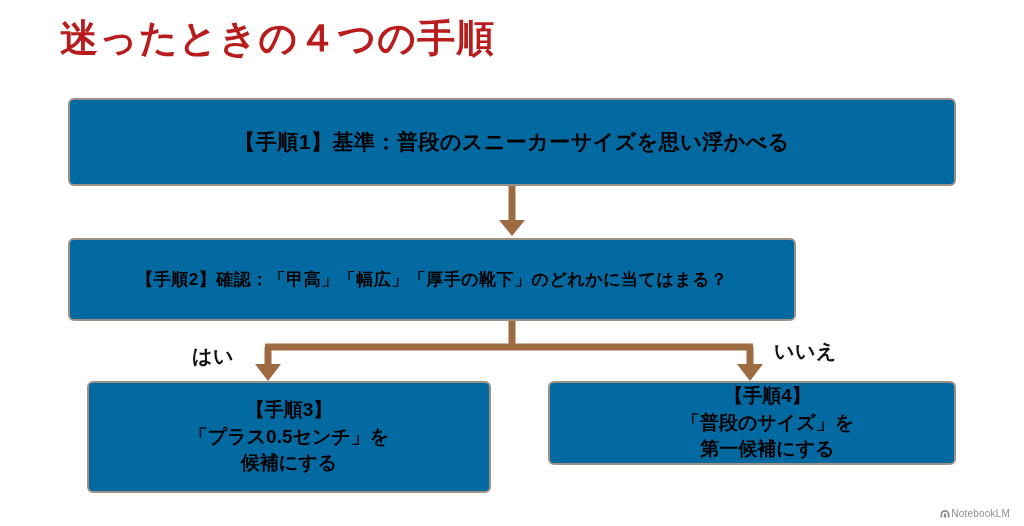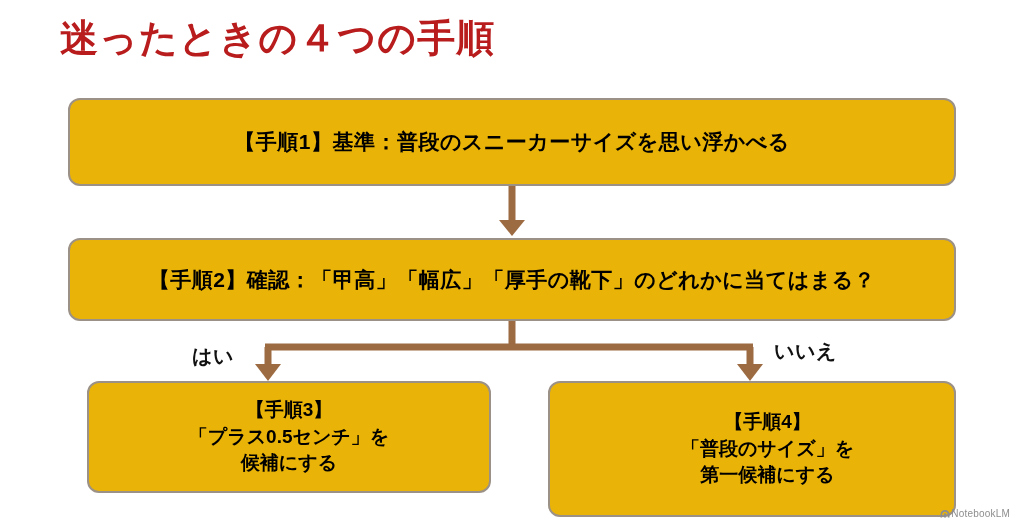--- a/index.html
+++ b/index.html
@@ -36,23 +36,23 @@
     color: #b91c1c;
     white-space: nowrap;
     line-height: 1.2;
     text-align: center;
   }
 
   
   .flow-box {
     position: absolute;
     box-sizing: border-box;
-    background: #eab308;
+    background: #0369a1;
     border: 2px solid #9b9187;
-    border-radius: 12px;
+    border-radius: 6px;
     display: flex;
     align-items: center;
     justify-content: center;
     text-align: center;
     color: #000000;
     font-weight: bold;
   }
   .flow-box .box-text {
     display: block;
     width: 100%;
@@ -60,34 +60,34 @@
   }
 
   #box-step1 {
     left: 68px;  top: 98px;
     width: 888px; height: 88px;
     font-size: 21px;
     letter-spacing: 0.5px;
   }
   #box-step2 {
     left: 68px;  top: 238px;
-    width: 888px; height: 83px;
-    font-size: 21px;
+    width: 728px; height: 83px;
+    font-size: 17px;
     letter-spacing: 0.5px;
   }
   #box-step3 {
     left: 68px;  top: 381px;
     width: 404px; height: 112px;
     font-size: 19px;
     line-height: 1.42;
     margin-left: 19px;
   }
   #box-step4 {
     left: 548px; top: 381px;
-    width: 408px; height: 136px;
+    width: 408px; height: 84px;
     font-size: 19px;
     line-height: 1.42;
     padding-left: 31px;
   }
 
   
   #connectors {
     position: absolute;
     left: 0; top: 0;
     width: 1024px;

